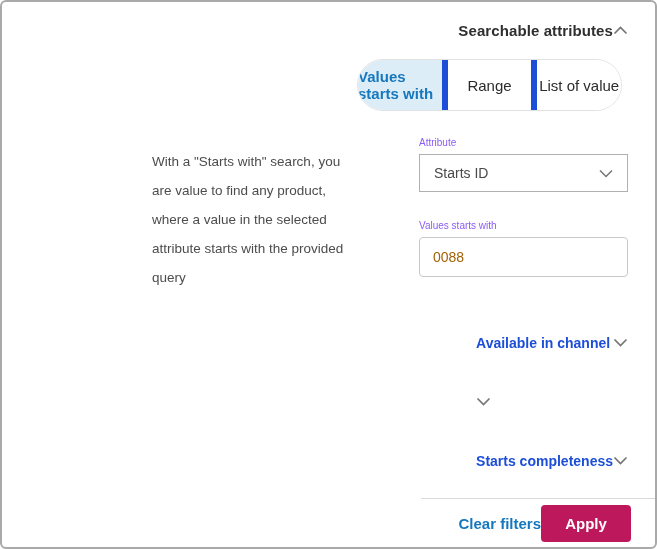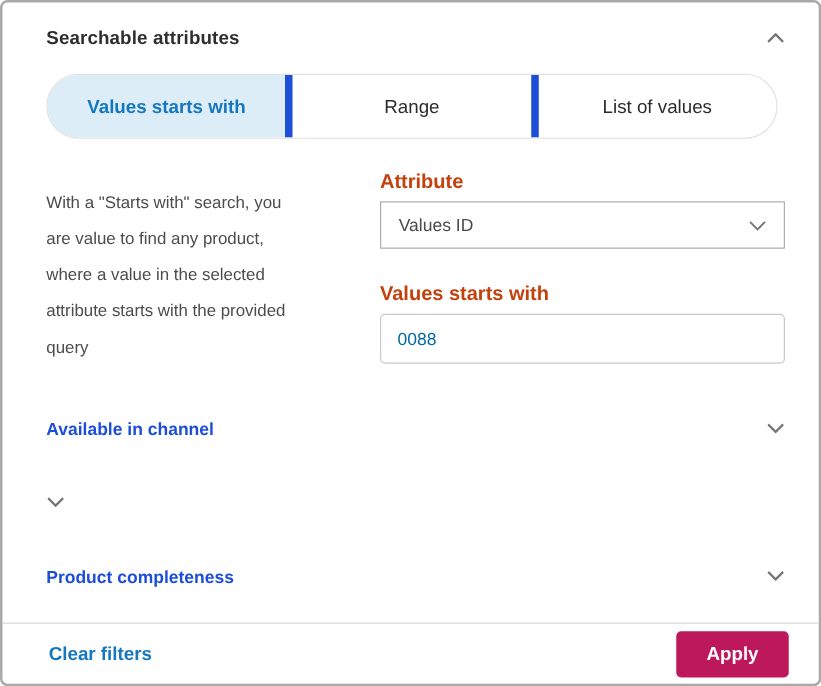--- a/index.html
+++ b/index.html
@@ -10,20 +10,21 @@
     color: #333;
   }
   .panel {
     width: 657px; height: 549px;
     background: #fff;
     border: 2px solid #a9a9a9;
     border-radius: 6px;
     overflow: hidden;
     display: flex;
     flex-direction: column;
+    align-items: flex-end;
   }
   
   .panel-header {
     display: flex; align-items: center; justify-content: space-between;
     padding: 20px 27px 0 35px;
     flex: 0 0 auto;
   }
   .panel-title {
     font-size: 15px; font-weight: 700; color: #2f2f2f;
     letter-spacing: .1px;
@@ -63,41 +64,41 @@
   .desc {
     width: 232px;
     margin-right: 35px;
     font-size: 13.5px;
     color: #4c4c4c;
     padding-top: 10px;
   }
   .desc-line { line-height: 29px; white-space: nowrap; }
   .fields { flex: 1 1 auto; }
   .field-label {
-    font-size: 16px; font-weight: 700; color: #c2410c;
+    font-size: 10px; font-weight: 400; color: #8b5cf6;
     margin-bottom: 6px;
   }
   .select-box {
     height: 38px;
     border: 1px solid #b0b0b0;
     background: #fff;
     display: flex; align-items: center; justify-content: space-between;
     padding: 0 14px 0 14px;
     cursor: pointer;
   }
   .select-value { font-size: 14px; color: #494949; }
   .field-gap { height: 28px; }
   .text-input {
     width: 100%;
     height: 40px;
     border: 1px solid #c9c9c9;
     border-radius: 4px;
     padding: 0 13px;
     font-family: "Liberation Sans", sans-serif;
-    font-size: 14px; color: #0369a1;
+    font-size: 14px; color: #a16207;
     outline: none;
     background: #fff;
   }
   
   .sections { margin-top: 21px; flex: 0 0 auto; }
   .section-row {
     height: 59px;
     display: flex; align-items: center; justify-content: space-between;
     padding: 0 27px 0 35px;
     cursor: pointer;
@@ -138,35 +139,35 @@
     <span class="chev">
       <svg width="15" height="9" viewBox="0 0 15 9" fill="none">
         <polyline points="1.5,7.5 7.5,1.5 13.5,7.5" stroke="#757575" stroke-width="1.7" fill="none"></polyline>
       </svg>
     </span>
   </div>
 
   <div class="tabbar">
     <div class="tab active">Values starts with</div>
     <div class="tab">Range</div>
-    <div class="tab">List of values</div>
+    <div class="tab">List of value</div>
   </div>
 
   <div class="content">
     <div class="desc">
       <div class="desc-line">With a "Starts with" search, you</div>
       <div class="desc-line">are value to find any product,</div>
       <div class="desc-line">where a value in the selected</div>
       <div class="desc-line">attribute starts with the provided</div>
       <div class="desc-line">query</div>
     </div>
     <div class="fields">
       <div class="field-label">Attribute</div>
       <div class="select-box">
-        <span class="select-value">Values ID</span>
+        <span class="select-value">Starts ID</span>
         <span class="chev">
           <svg width="14" height="9" viewBox="0 0 14 9" fill="none">
             <polyline points="1,1.5 7,7.5 13,1.5" stroke="#757575" stroke-width="1.5" fill="none"></polyline>
           </svg>
         </span>
       </div>
       <div class="field-gap"></div>
       <div class="field-label">Values starts with</div>
       <input class="text-input" type="text" value="0088" style="">
     </div>
@@ -182,21 +183,21 @@
       </span>
     </div>
     <div class="section-row">
       <span class="chev">
         <svg width="15" height="9" viewBox="0 0 15 9" fill="none">
           <polyline points="1.5,1.5 7.5,7.5 13.5,1.5" stroke="#757575" stroke-width="1.7" fill="none"></polyline>
         </svg>
       </span>
     </div>
     <div class="section-row">
-      <span class="section-label">Product completeness</span>
+      <span class="section-label">Starts completeness</span>
       <span class="chev">
         <svg width="15" height="9" viewBox="0 0 15 9" fill="none">
           <polyline points="1.5,1.5 7.5,7.5 13.5,1.5" stroke="#757575" stroke-width="1.7" fill="none"></polyline>
         </svg>
       </span>
     </div>
   </div>
 
   <div class="footer">
     <a class="clear-link">Clear filters</a>

